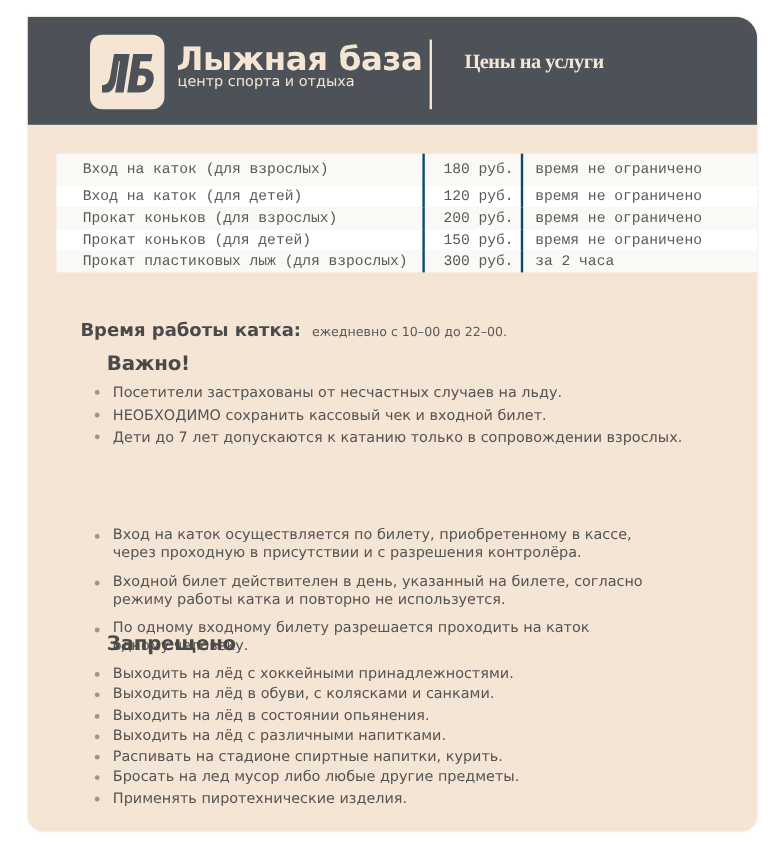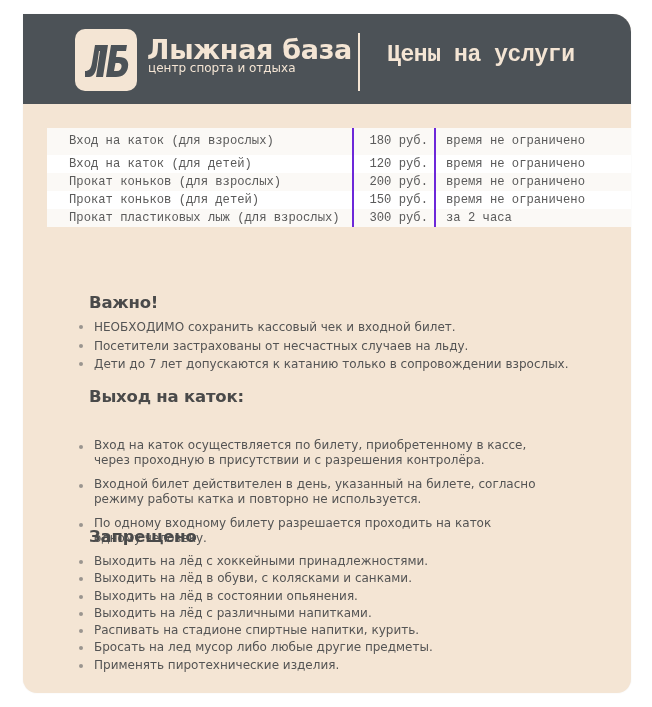--- a/index.html
+++ b/index.html
@@ -66,43 +66,43 @@
     top: 19px;
     width: 2px;
     height: 58px;
     background: #f4e5d4;
   }
   .header-title {
     position: absolute;
     left: 364px;
     top: 28px;
     color: #f4e5d4;
-    font-family: Liberation Mono, monospace;
-    font-weight: bold;
-    font-size: 23px;
+    font-family: Liberation Serif, serif;
+    font-weight: bold;
+    font-size: 17px;
     letter-spacing: -0.4px;
     white-space: nowrap;
   }
   .price-table {
     position: absolute;
     left: 24px;
     top: 114px;
     width: 647px;
     border-collapse: collapse;
     font-family: Liberation Mono, monospace;
     font-size: 12.2px;
     color: #5a5a5a;
   }
   .price-table td {
     padding: 0;
     height: 18px;
     line-height: 18px;
     vertical-align: top;
     white-space: nowrap;
-    border-left: 2px solid #6d28d9;
+    border-left: 2px solid #0c4a6e;
   }
   .price-table td:first-child { border-left: none; padding-left: 22px; width: 283px; }
   .price-table td.c-price { width: 74px; text-align: right; padding-right: 6px; }
   .price-table td.c-note { padding-left: 10px; }
   .price-table tr.light td { background: #fbf9f6; }
   .price-table tr.dark td { background: #ffffff; }
   .price-table tr.first td { height: 23px; line-height: 27px; }
   .price-table tr.last td { height: 26px; line-height: 18px; }
 
   .hours {
@@ -201,29 +201,32 @@
         <td class="c-note">время не ограничено</td>
       </tr>
       <tr class="light">
         <td>Прокат пластиковых лыж (для взрослых)</td>
         <td class="c-price">300 руб.</td>
         <td class="c-note">за 2 часа</td>
       </tr>
     </tbody>
   </table>
 
+  <div class="hours">
+    <span class="hours-label">Время работы катка:</span>
+    <span class="hours-value">ежедневно с 10–00 до 22–00.</span>
+  </div>
 
   <div class="section-title" style="top:279px;">Важно!</div>
   <ul class="bullets tight" style="top:304px;">
+    <li>Посетители застрахованы от несчастных случаев на льду.</li>
     <li>НЕОБХОДИМО сохранить кассовый чек и входной билет.</li>
-    <li>Посетители застрахованы от несчастных случаев на льду.</li>
     <li>Дети до 7 лет допускаются к катанию только в сопровождении взрослых.</li>
   </ul>
 
-  <div class="section-title" style="top:373px;">Выход на каток:</div>
   <ul class="bullets loose" style="top:400px;margin-top:24px;">
     <li>Вход на каток осуществляется по билету, приобретенному в кассе,
 через проходную в присутствии и с разрешения контролёра.</li>
     <li>Входной билет действителен в день, указанный на билете, согласно
 режиму работы катка и повторно не используется.</li>
     <li>По одному входному билету разрешается проходить на каток
 одному человеку.</li>
   </ul>
 
   <div class="section-title" style="top:513px;">Запрещено</div>

